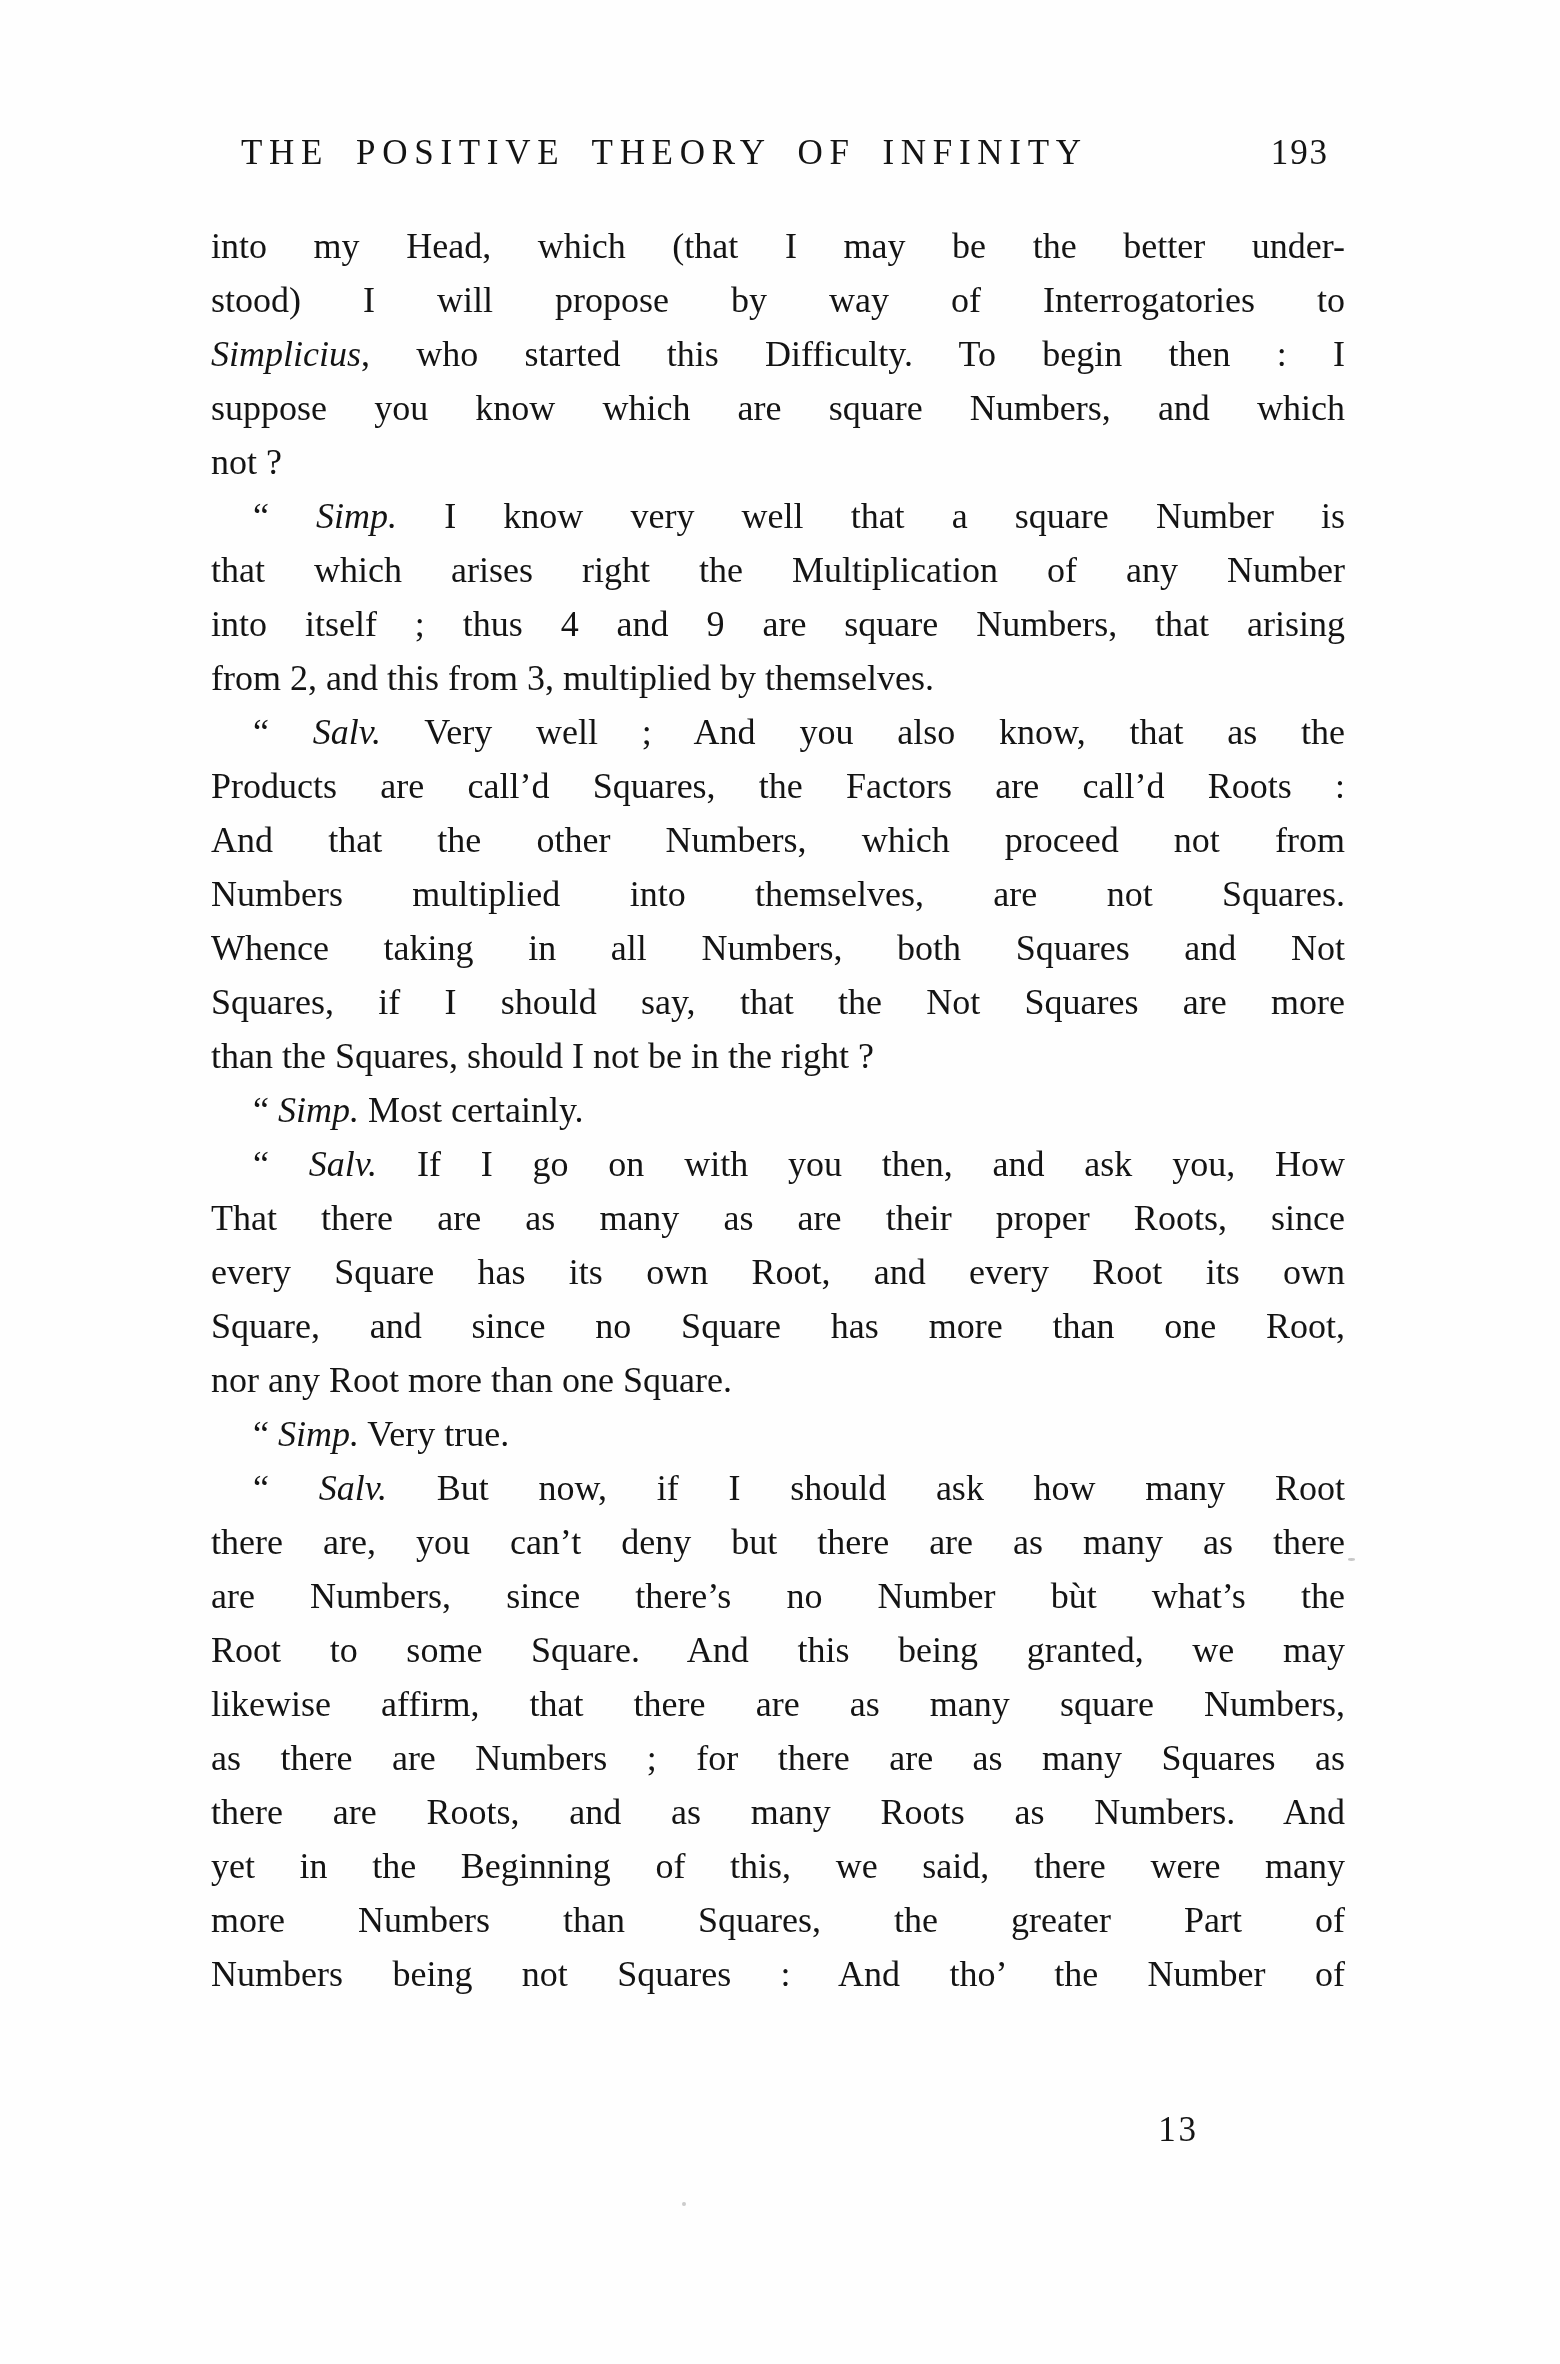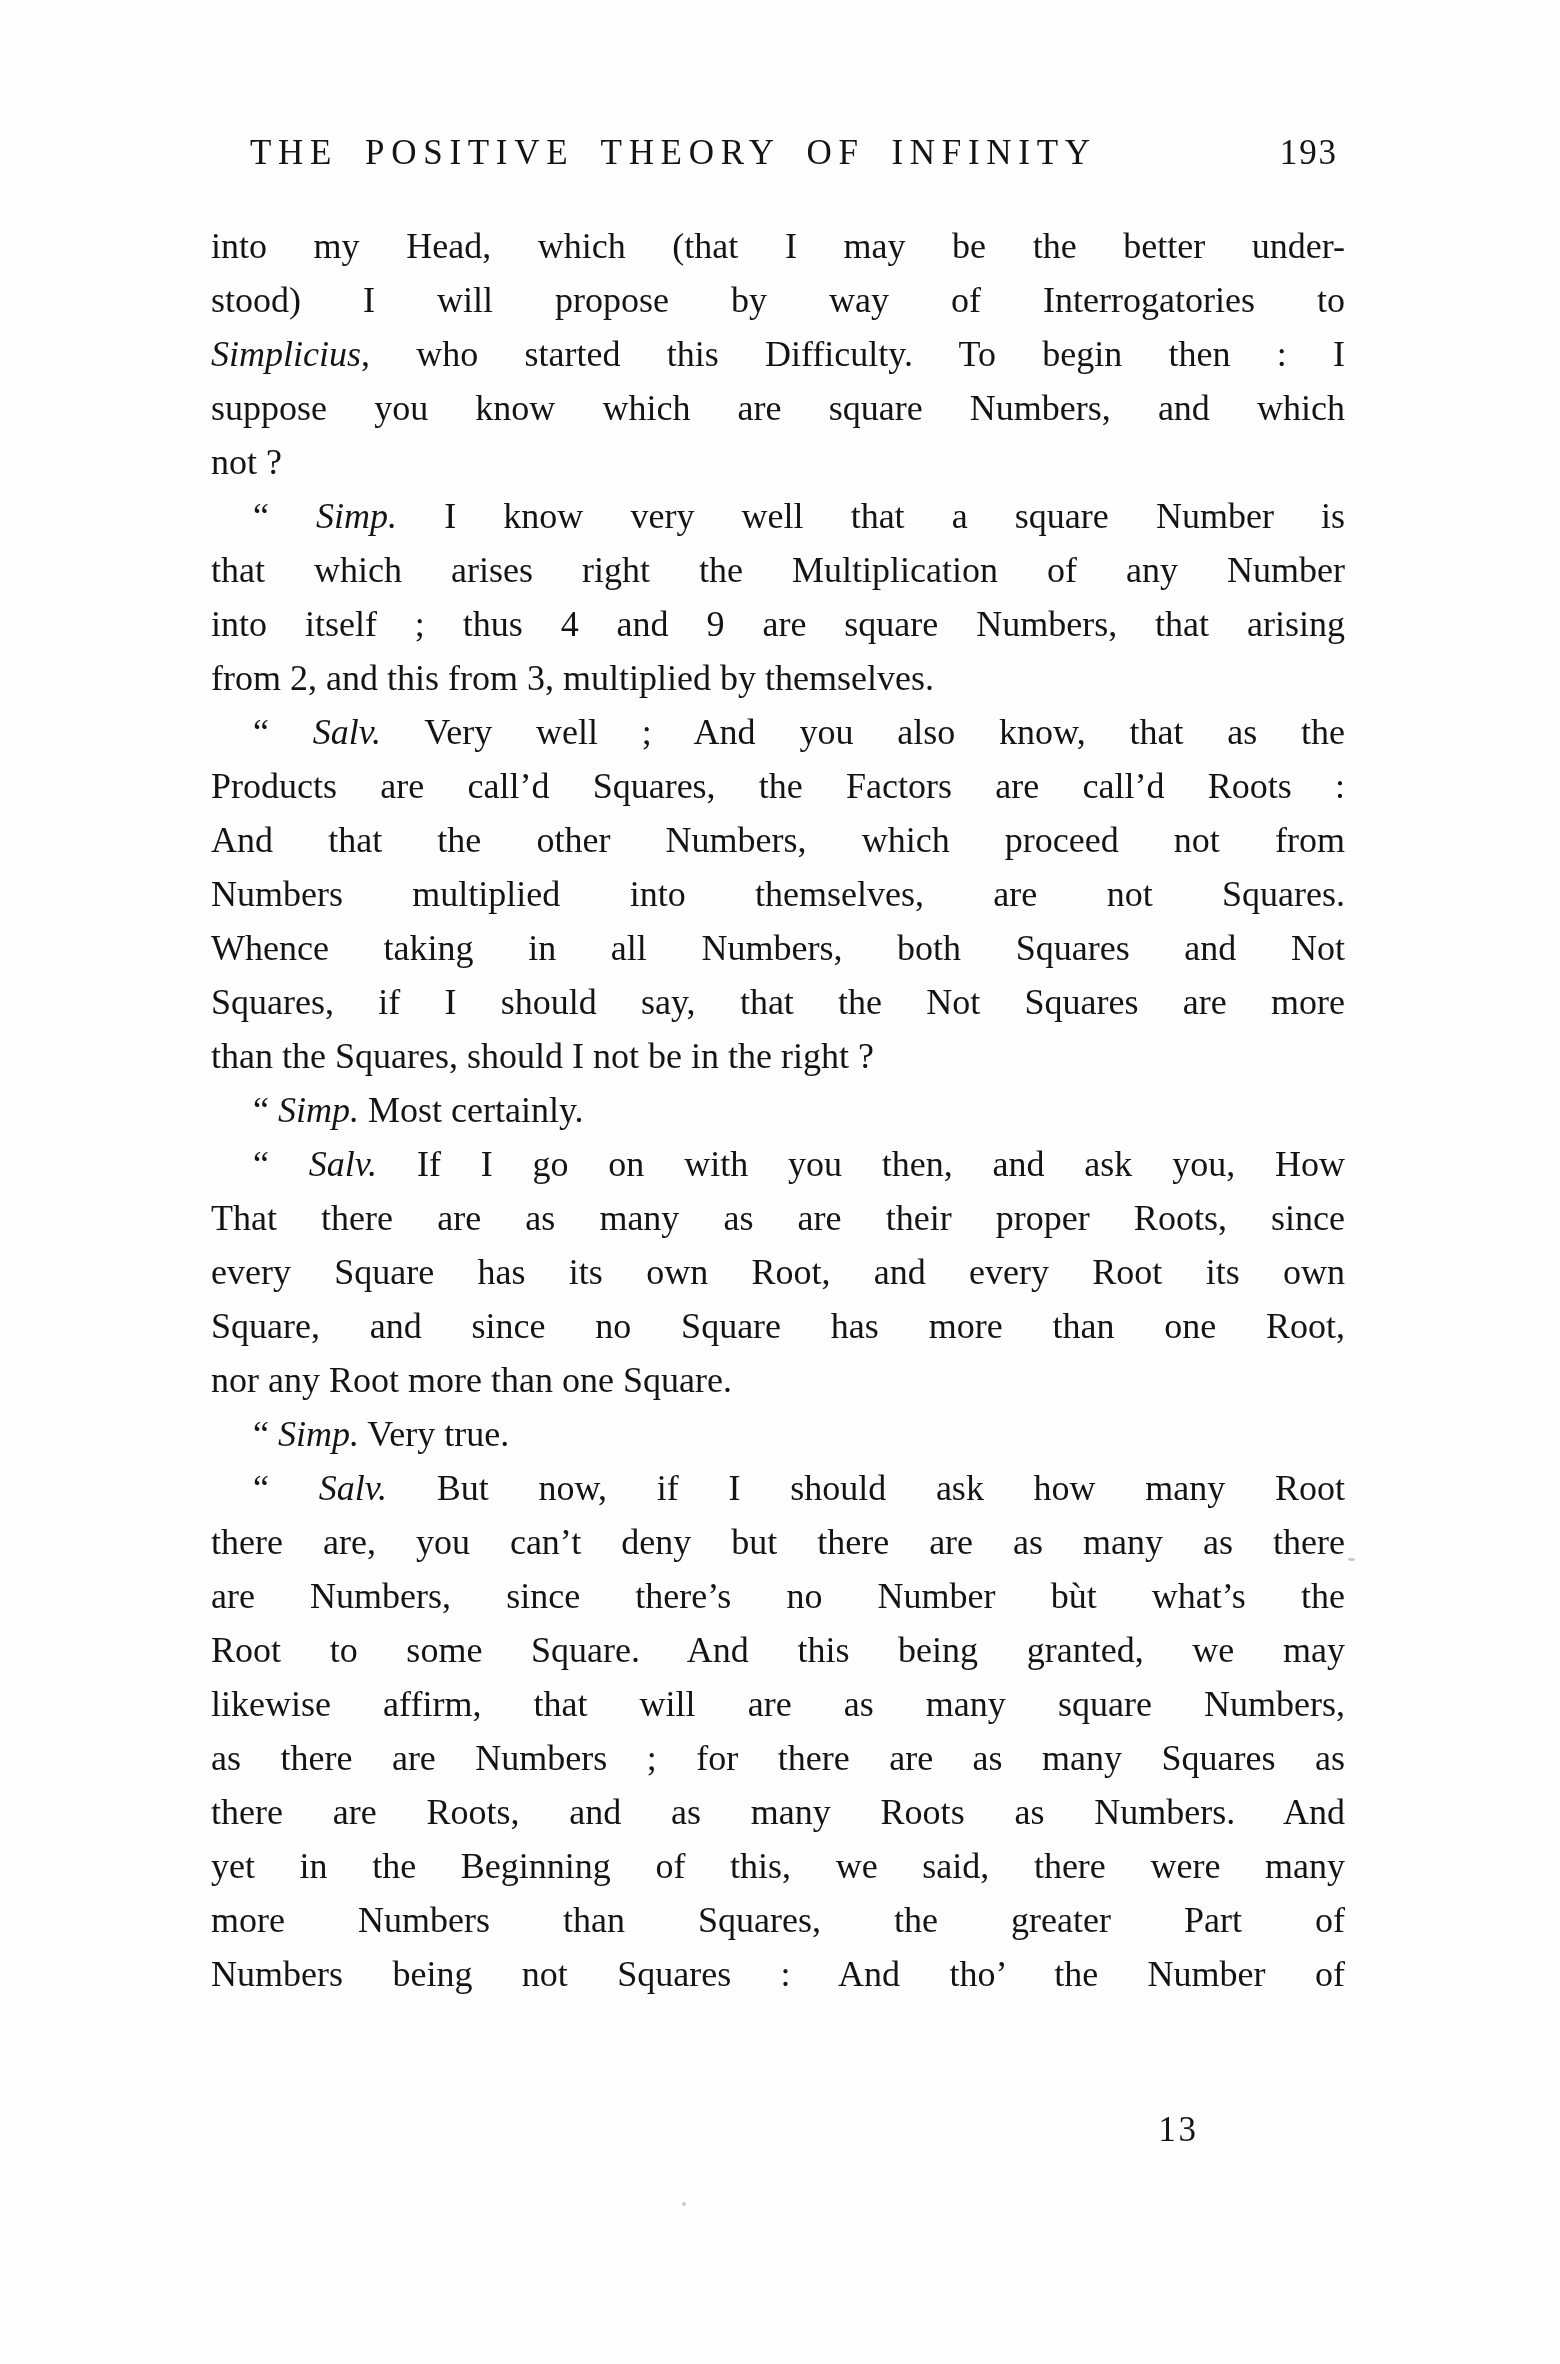--- a/index.html
+++ b/index.html
@@ -12,21 +12,21 @@
     width: 1560px;
     height: 2364px;
     background: #fefefe;
     color: #141414;
     font-family: "Liberation Serif", "DejaVu Serif", serif;
     overflow: hidden;
   }
   .page-header {
     position: absolute;
     top: 133px;
-    left: 204px;
+    left: 195px;
     width: 1134px;
     display: flex;
     align-items: flex-end;
     font-size: 35px;
     white-space: nowrap;
   }
   .page-title {
     margin-left: 46px;
     letter-spacing: 6.7px;
     word-spacing: 11.5px;
@@ -101,21 +101,21 @@
       <div class="line indent"><span>“ </span><span class="em">Salv.</span><span> If I go on with you then, and ask you, How</span></div>
       <div class="line"><span>That there are as many as are their proper Roots, since</span></div>
       <div class="line"><span>every Square has its own Root, and every Root its own</span></div>
       <div class="line"><span>Square, and since no Square has more than one Root,</span></div>
       <div class="line end"><span>nor any Root more than one Square.</span></div>
       <div class="line indent end"><span>“ </span><span class="em">Simp.</span><span> Very true.</span></div>
       <div class="line indent"><span>“ </span><span class="em">Salv.</span><span> But now, if I should ask how many Root</span></div>
       <div class="line"><span>there are, you can’t deny but there are as many as there</span></div>
       <div class="line"><span>are Numbers, since there’s no Number bùt what’s the</span></div>
       <div class="line"><span>Root to some Square.  And this being granted, we may</span></div>
-      <div class="line"><span>likewise affirm, that will are as many square Numbers,</span></div>
+      <div class="line"><span>likewise affirm, that there are as many square Numbers,</span></div>
       <div class="line"><span>as there are Numbers ; for there are as many Squares as</span></div>
       <div class="line"><span>there are Roots, and as many Roots as Numbers.  And</span></div>
       <div class="line"><span>yet in the Beginning of this, we said, there were many</span></div>
       <div class="line"><span>more Numbers than Squares, the greater Part of</span></div>
       <div class="line"><span>Numbers being not Squares : And tho’ the Number of</span></div>
     </div>
 
   <div class="page-footer">
     <span>13</span>
   </div>

